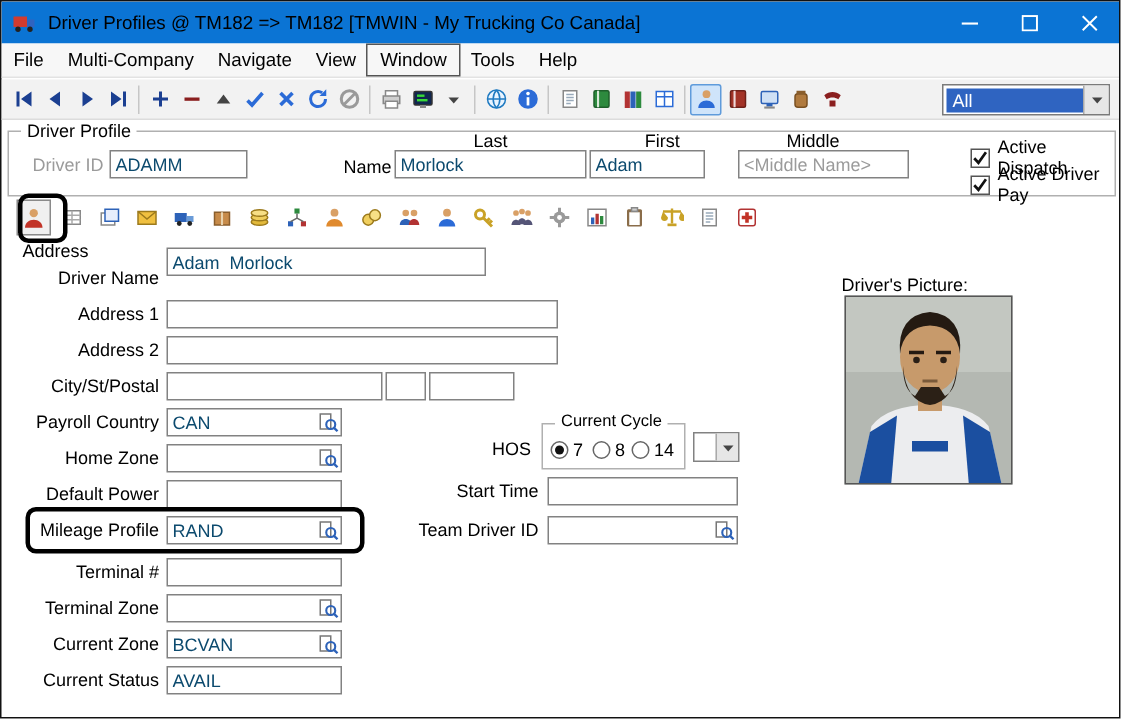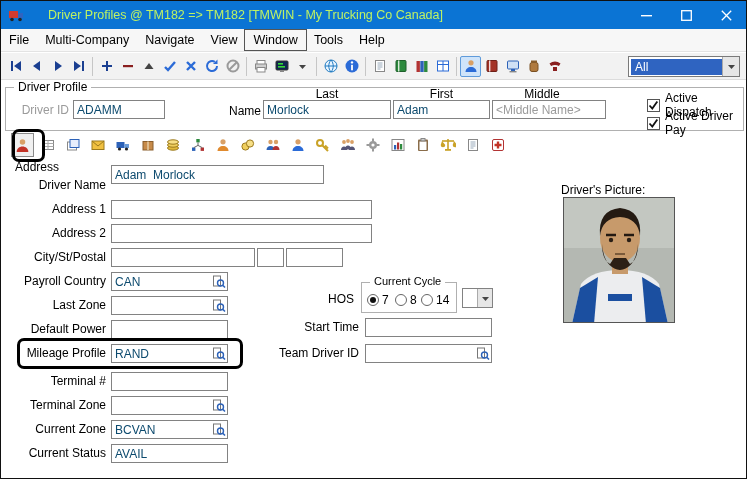--- a/index.html
+++ b/index.html
@@ -2,21 +2,21 @@
 <html><head>
 <meta charset="utf-8">
 <style>
   * { margin:0; padding:0; box-sizing:border-box; }
   body { font-family:"Liberation Sans","DejaVu Sans",sans-serif; background:#444; }
   #win { position:relative; width:747px; height:479px; background:#ffffff; border:1px solid #111; overflow:hidden; font-size:12px; color:#000; }
 
   
   .titlebar { position:absolute; left:0; top:0; width:100%; height:28px; background:#0b74d4; display:flex; align-items:center; }
   .titlebar .appicon { margin-left:7px; width:16px; height:16px; }
-  .titlebar .ttext { color:#bef264; font-size:12.5px; margin-left:24px; white-space:nowrap; }
+  .titlebar .ttext { color:#000000; font-size:12.5px; margin-left:8px; white-space:nowrap; }
   .winbtns { position:absolute; right:0; top:0; height:28px; display:flex; }
   .winbtn { width:40px; height:28px; display:flex; align-items:center; justify-content:center; cursor:default; }
 
   
   .menubar { position:absolute; left:0; top:28px; width:100%; height:23px; background:#f7f7f7; display:flex; align-items:center; border-bottom:1px solid #e3e3e3; }
   .menuitem { padding:3px 8px; font-size:12.5px; }
   .menuitem.focused { outline:1px solid #555; }
 
   
   .toolbar { position:absolute; left:0; top:52px; width:100%; height:27px; background:#f2f2f2; border-bottom:1px solid #dcdcdc; display:flex; align-items:center; padding-left:4px; }
@@ -262,21 +262,21 @@
   <div class="groupbox" style="left:4px; top:86px; width:739px; height:44px;">
     <span class="grouplabel">Driver Profile</span>
   </div>
   <span class="flabel gray" style="left:-35px; top:100px; color:#9b9b9b;">Driver ID</span>
   <input class="fld" style="left: 72px; top: 99px; width: 92px;" value="ADAMM">
   <span style="position:absolute; left:228px; top:103px; font-size:12px;">Name</span>
   <span style="position:absolute; left:262px; top:86px; width:128px; text-align:center; font-size:12px;">Last</span>
   <span style="position:absolute; left:392px; top:86px; width:97px; text-align:center; font-size:12px;">First</span>
   <span style="position:absolute; left:491px; top:86px; width:100px; text-align:center; font-size:12px;">Middle</span>
   <input class="fld" style="left: 262px; top: 99px; width: 128px;" value="Morlock">
-  <input class="fld" style="left: 392px; top: 99px; width: 97px;" value="Adam">
+  <input class="fld" style="left: 392px; top: 99px; width: 77px;" value="Adam">
   <input class="fld" style="left: 491px; top: 99px; width: 114px;" placeholder="&lt;Middle Name&gt;">
   <div class="cbrow" style="left:646px; top:90px;">
     <span class="cbbox">
         <svg width="11" height="11" viewBox="0 0 11 11">
           <path d="M1.5 5.5l2.8 3 5-7" fill="none" stroke="#111" stroke-width="1.8"></path>
         </svg>
       </span>
     <span>Active Dispatch</span>
   </div>
   <div class="cbrow" style="left:646px; top:108px;">
@@ -447,21 +447,21 @@
   <span class="flabel" style="left:2px; top:271px;">Payroll Country</span>
   <input class="fld" style="left: 110px; top: 271px; width: 117px;" value="CAN">
   <span class="lookup" style="left:210px; top:273px;">
       <svg width="14" height="14" viewBox="0 0 14 14">
         <rect x="1.5" y="1" width="7" height="10" fill="#fff" stroke="#777"></rect>
         <circle cx="8.5" cy="8" r="3" fill="none" stroke="#2d62b8" stroke-width="1.4"></circle>
         <path d="M10.7 10.2 13 12.5" stroke="#2d62b8" stroke-width="1.6"></path>
       </svg>
     </span>
 
-  <span class="flabel" style="left:2px; top:295px;">Last Zone</span>
+  <span class="flabel" style="left:2px; top:295px;">Home Zone</span>
   <input class="fld" style="left: 110px; top: 295px; width: 117px;" value="">
   <span class="lookup" style="left:210px; top:297px;">
       <svg width="14" height="14" viewBox="0 0 14 14">
         <rect x="1.5" y="1" width="7" height="10" fill="#fff" stroke="#777"></rect>
         <circle cx="8.5" cy="8" r="3" fill="none" stroke="#2d62b8" stroke-width="1.4"></circle>
         <path d="M10.7 10.2 13 12.5" stroke="#2d62b8" stroke-width="1.6"></path>
       </svg>
     </span>
 
   <span class="flabel" style="left:2px; top:319px;">Default Power</span>

